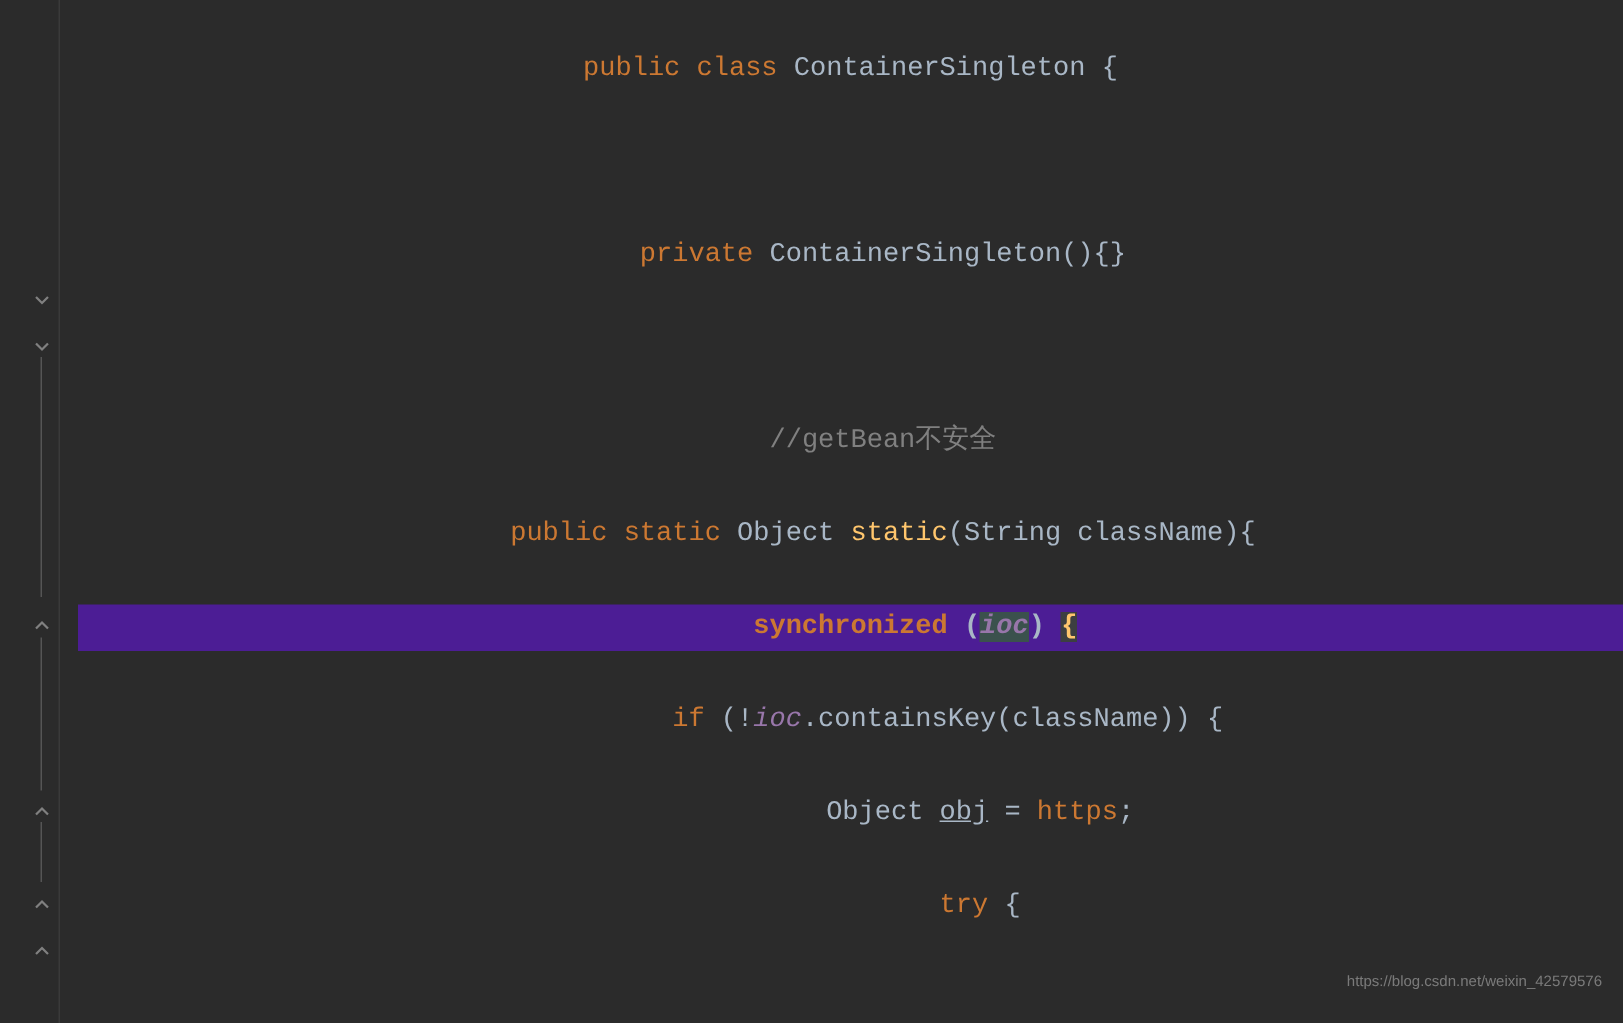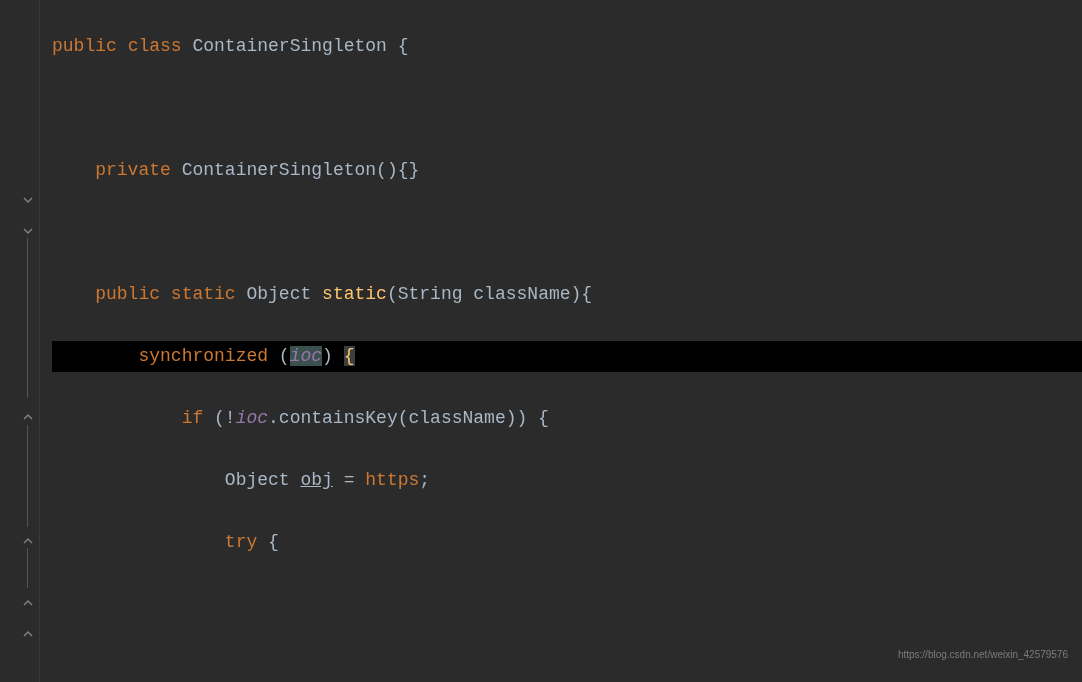--- a/index.html
+++ b/index.html
@@ -40,27 +40,29 @@
   position: absolute;
   left: 27px;
   width: 1px;
   background: #555;
 }
 .code-area {
   flex: 1;
   padding-left: 12px;
   white-space: pre;
   position: relative;
+  text-align: center;
 }
 .line {
   height: 31px;
   display: block;
 }
 .line.highlight {
-  background: #000000;
+  background: #4c1d95;
+  font-weight: bold;
 }
 .kw { color: #cc7832; }
 .cls { color: #a9b7c6; }
 .fn { color: #ffc66d; }
 .str-type { color: #a9b7c6; }
 .ident { color: #a9b7c6; }
 .var-static { color: #9876aa; font-style: italic; }
 .op { color: #a9b7c6; }
 .punc { color: #a9b7c6; }
 .cmt { color: #808080; }
@@ -116,20 +118,21 @@
           <path d="M1 7 L5 3 L9 7" stroke="#808080" fill="none" stroke-width="1.5"></path>
         </svg>
     </div>
   </div>
 
   <div class="code-area">
 <span class="line"><span class="kw">public</span> <span class="kw">class</span> <span class="cls">ContainerSingleton</span> <span class="punc">{</span></span>
 <span class="line"></span>
 <span class="line">    <span class="kw">private</span> <span class="ident">ContainerSingleton</span><span class="punc">()</span><span class="punc">{}</span></span>
 <span class="line"></span>
+<span class="line">    <span class="cmt">//getBean不安全</span></span>
 <span class="line">    <span class="kw">public</span> <span class="kw">static</span> <span class="str-type">Object</span> <span class="fn">static</span><span class="punc">(String className){</span></span>
 <span class="line highlight">        <span class="kw">synchronized</span> <span class="punc">(</span><span class="var-static paren-match">ioc</span><span class="punc">)</span> <span class="caret-brace">{</span></span>
 <span class="line">            <span class="kw">if</span> <span class="punc">(!</span><span class="var-static">ioc</span><span class="punc">.containsKey(className)) {</span></span>
 <span class="line">                <span class="str-type">Object</span> <span class="ident underline">obj</span> <span class="op">=</span> <span class="kw">https</span><span class="punc">;</span></span>
 <span class="line">                <span class="kw">try</span> <span class="punc">{</span></span>
 
 
 
 
 

